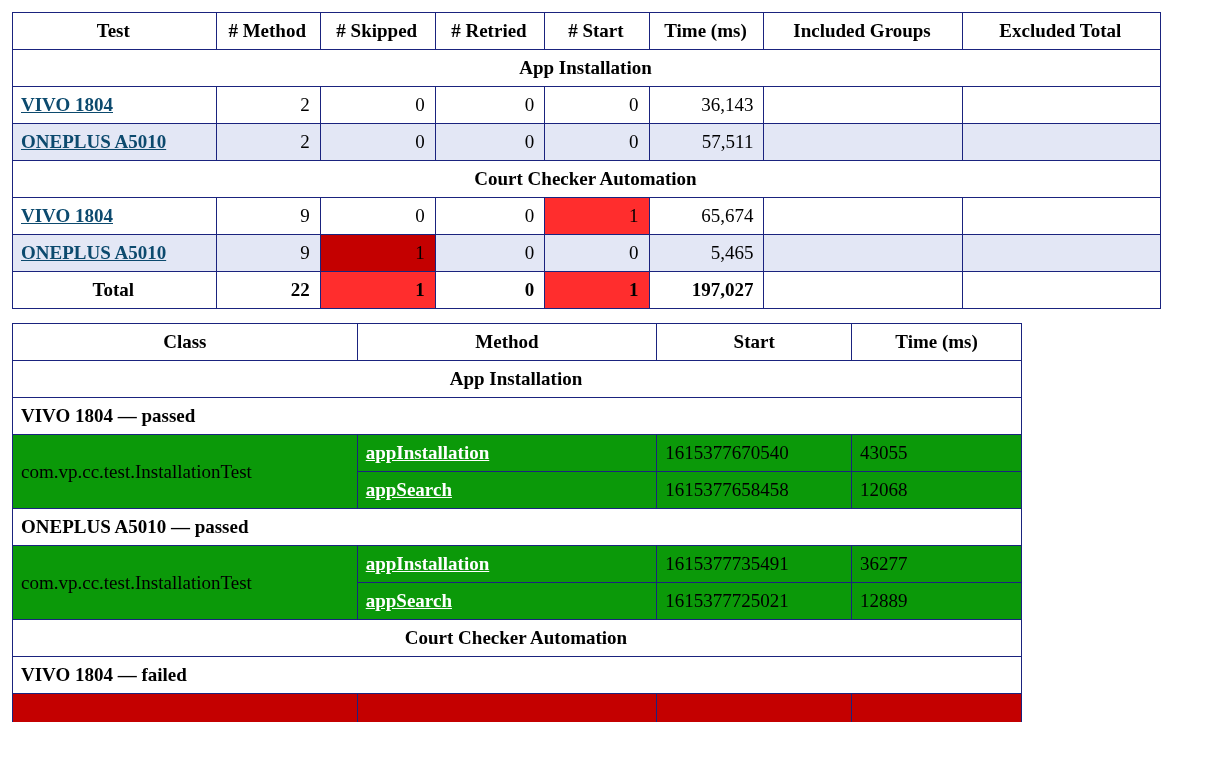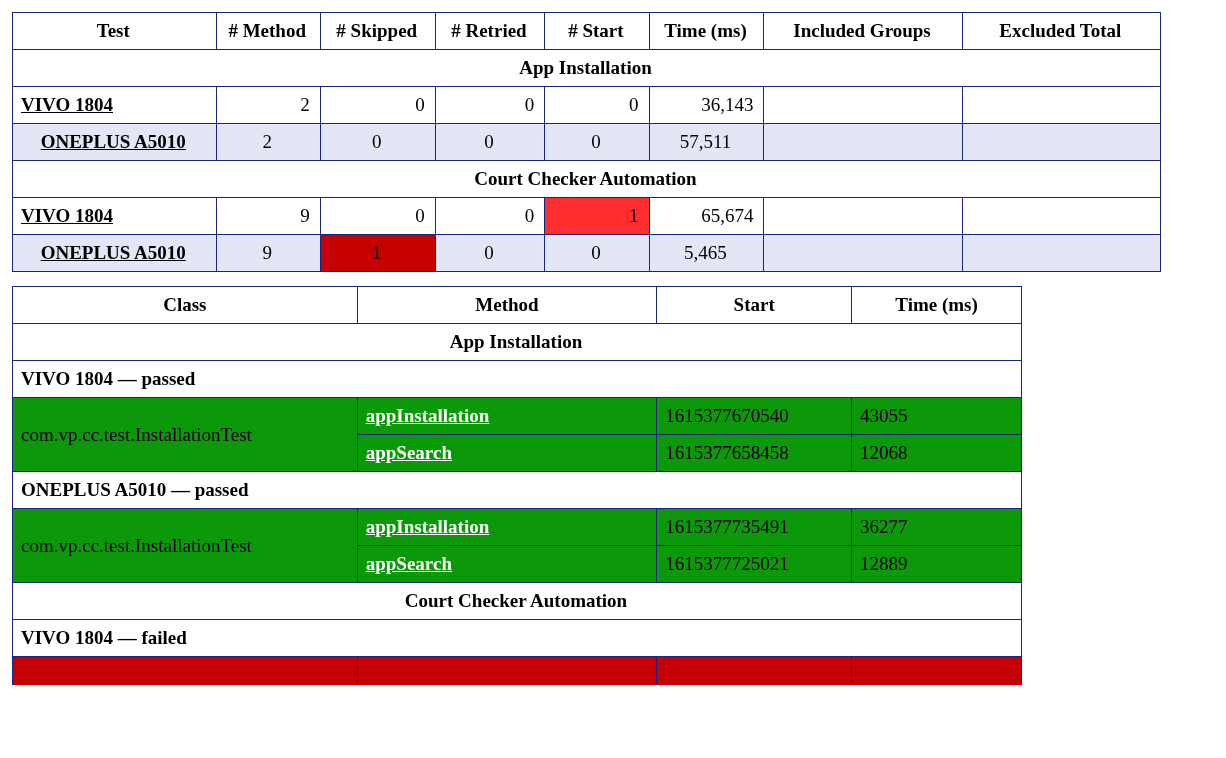--- a/index.html
+++ b/index.html
@@ -24,31 +24,30 @@
     font-weight: bold;
     text-align: center;
     background: #fff;
   }
   .section-row td {
     text-align: center;
     font-weight: bold;
     background: #fff;
   }
   .link {
-    color: #000000;
+    color: #0c4a6e;
     text-decoration: underline;
     font-weight: bold;
     cursor: pointer;
   }
   .num {
     text-align: right;
   }
   .alt {
     background: #e3e7f5;
-    text-align: center;
   }
   .total td {
     font-weight: bold;
   }
   .cell-danger1 { background: #c40000 !important; color: #000; }
   .cell-danger2 { background: #ff2d2d !important; color: #000; }
   
   .details-table { width: 1010px; }
   .details-table th { padding-left: 20px; padding-right: 20px; }
   .green-row td { background: #0b9909; color: #000; }
@@ -125,20 +124,30 @@
       <tr>
         <td class="alt"><a class="link">ONEPLUS A5010</a></td>
         <td class="num alt">9</td>
         <td class="num alt cell-danger1">1</td>
         <td class="num alt">0</td>
         <td class="num alt">0</td>
         <td class="num alt">5,465</td>
         <td class="alt"></td>
         <td class="alt"></td>
       </tr>
+      <tr class="total">
+        <td style="text-align: center;">Total</td>
+        <td class="num">22</td>
+        <td class="num cell-danger2">1</td>
+        <td class="num">0</td>
+        <td class="num cell-danger2">1</td>
+        <td class="num">197,027</td>
+        <td class=""></td>
+        <td class=""></td>
+      </tr>
     </tbody>
 </table>
 
 <table class="details-table">
   <colgroup>
     <col style="width:345px">
       <col style="width:300px">
       <col style="width:195px">
       <col style="width:170px">
   </colgroup>

